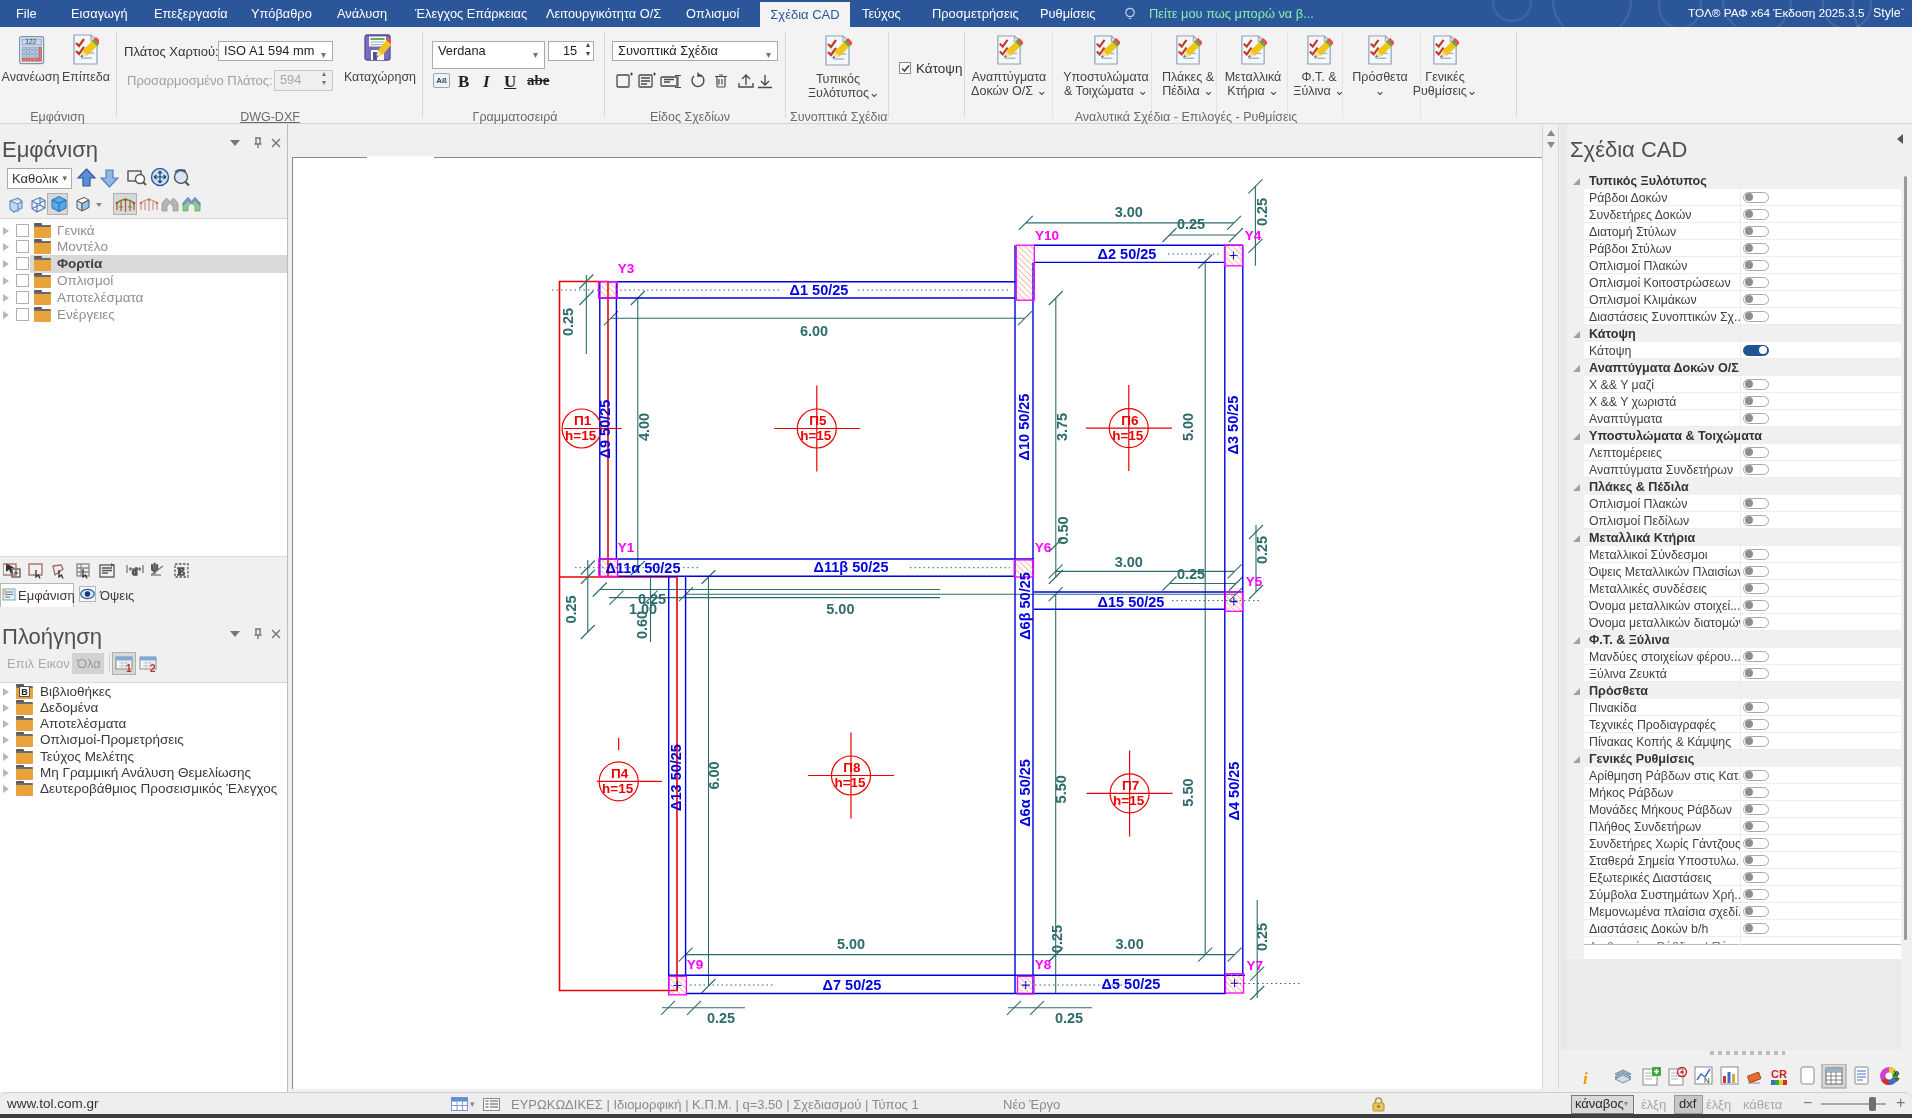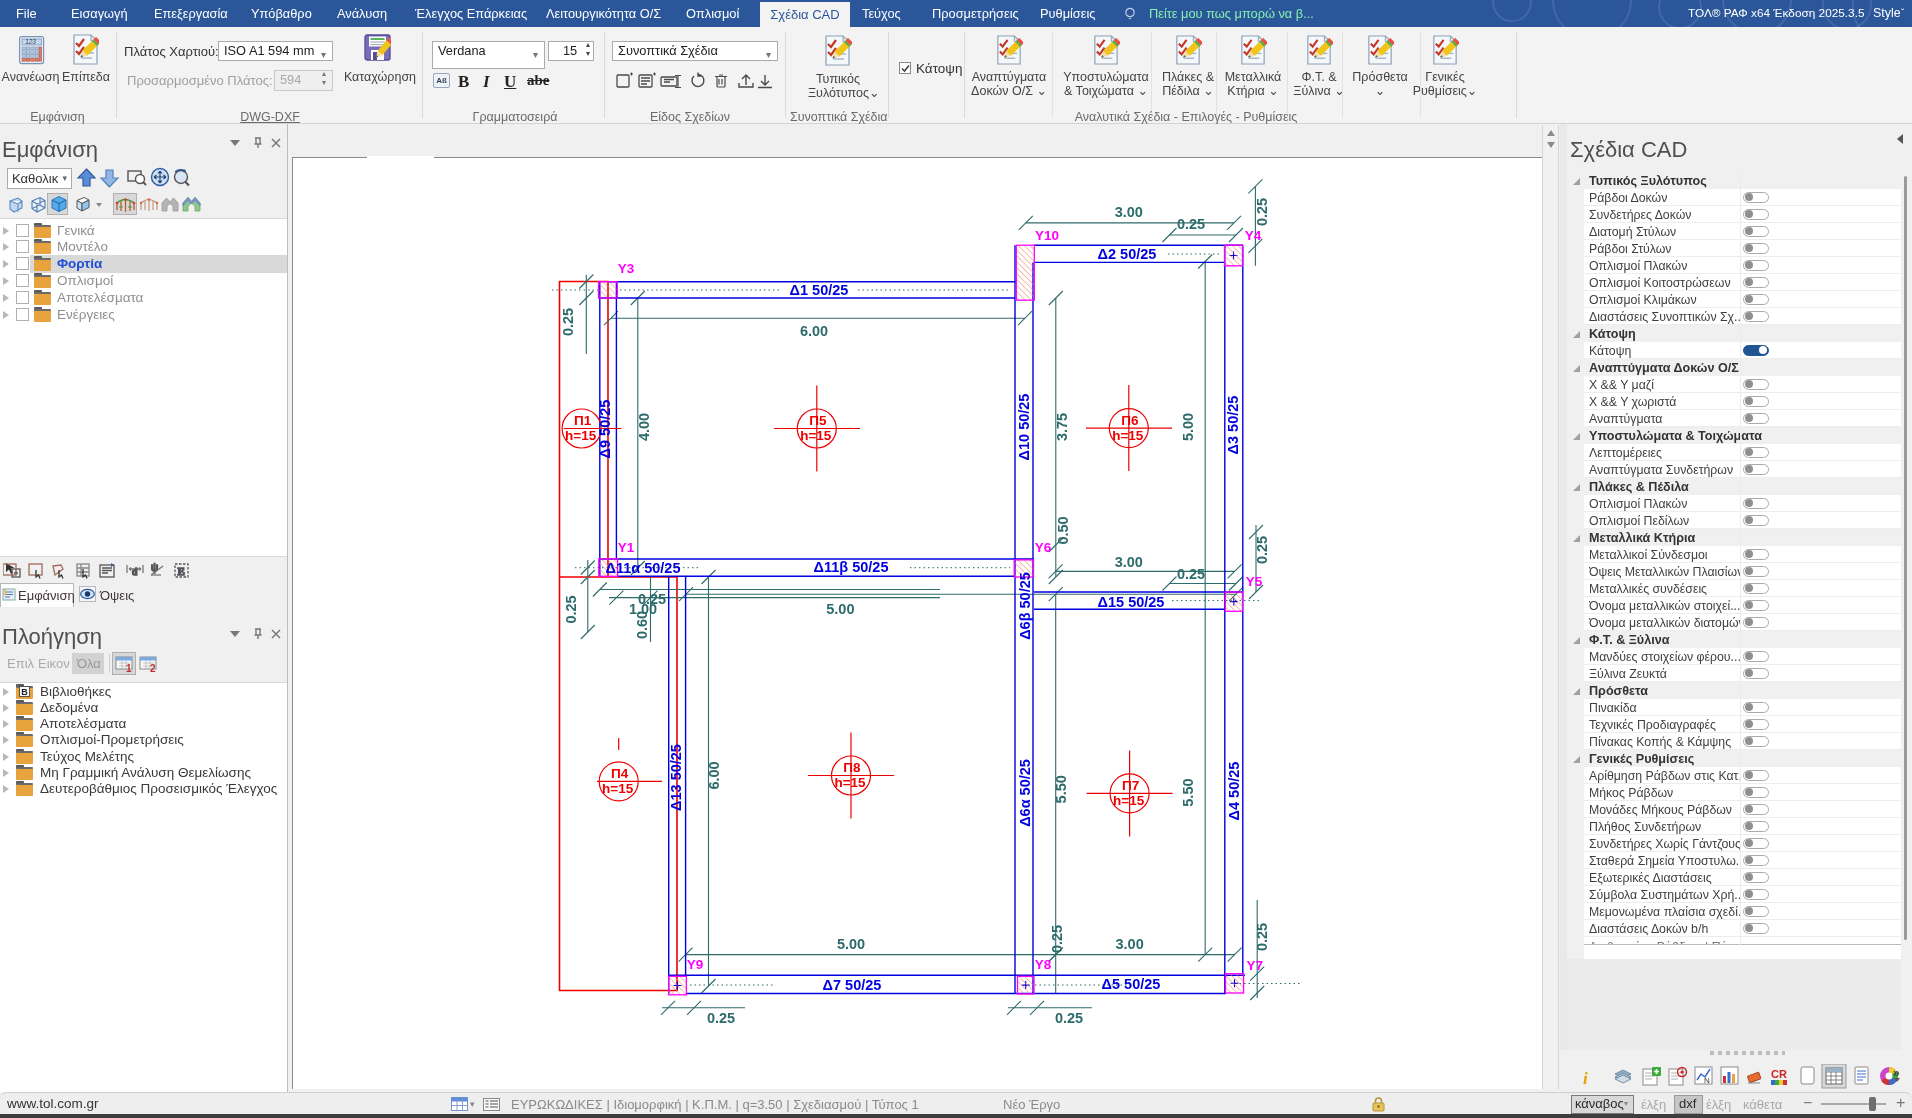--- a/index.html
+++ b/index.html
@@ -332,21 +332,21 @@
       <span class="exp"></span>
       <span class="cb"></span>
       <span class="folder" style="left:34px;"></span>
       <span style="position:absolute; left:57px; top:0;">Μοντέλο</span>
     </div>
   <div class="trow" style="top:132.3px;">
       <div style="position:absolute; left:30px; top:-1px; width:257px; height:18px; background:#d9d9d9;"></div>
       <span class="exp"></span>
       <span class="cb"></span>
       <span class="folder" style="left:34px;"></span>
-      <span style="position:absolute; left:57px; top:0; color:#1d4ed8; font-weight:bold;">Φορτία</span>
+      <span style="position:absolute; left:57px; top:0; color:#404040; font-weight:bold;">Φορτία</span>
     </div>
   <div class="trow" style="top:149.2px;">
       <span class="exp"></span>
       <span class="cb"></span>
       <span class="folder" style="left:34px;"></span>
       <span style="position:absolute; left:57px; top:0;">Οπλισμοί</span>
     </div>
   <div class="trow" style="top:166.1px;">
       <span class="exp"></span>
       <span class="cb"></span>

